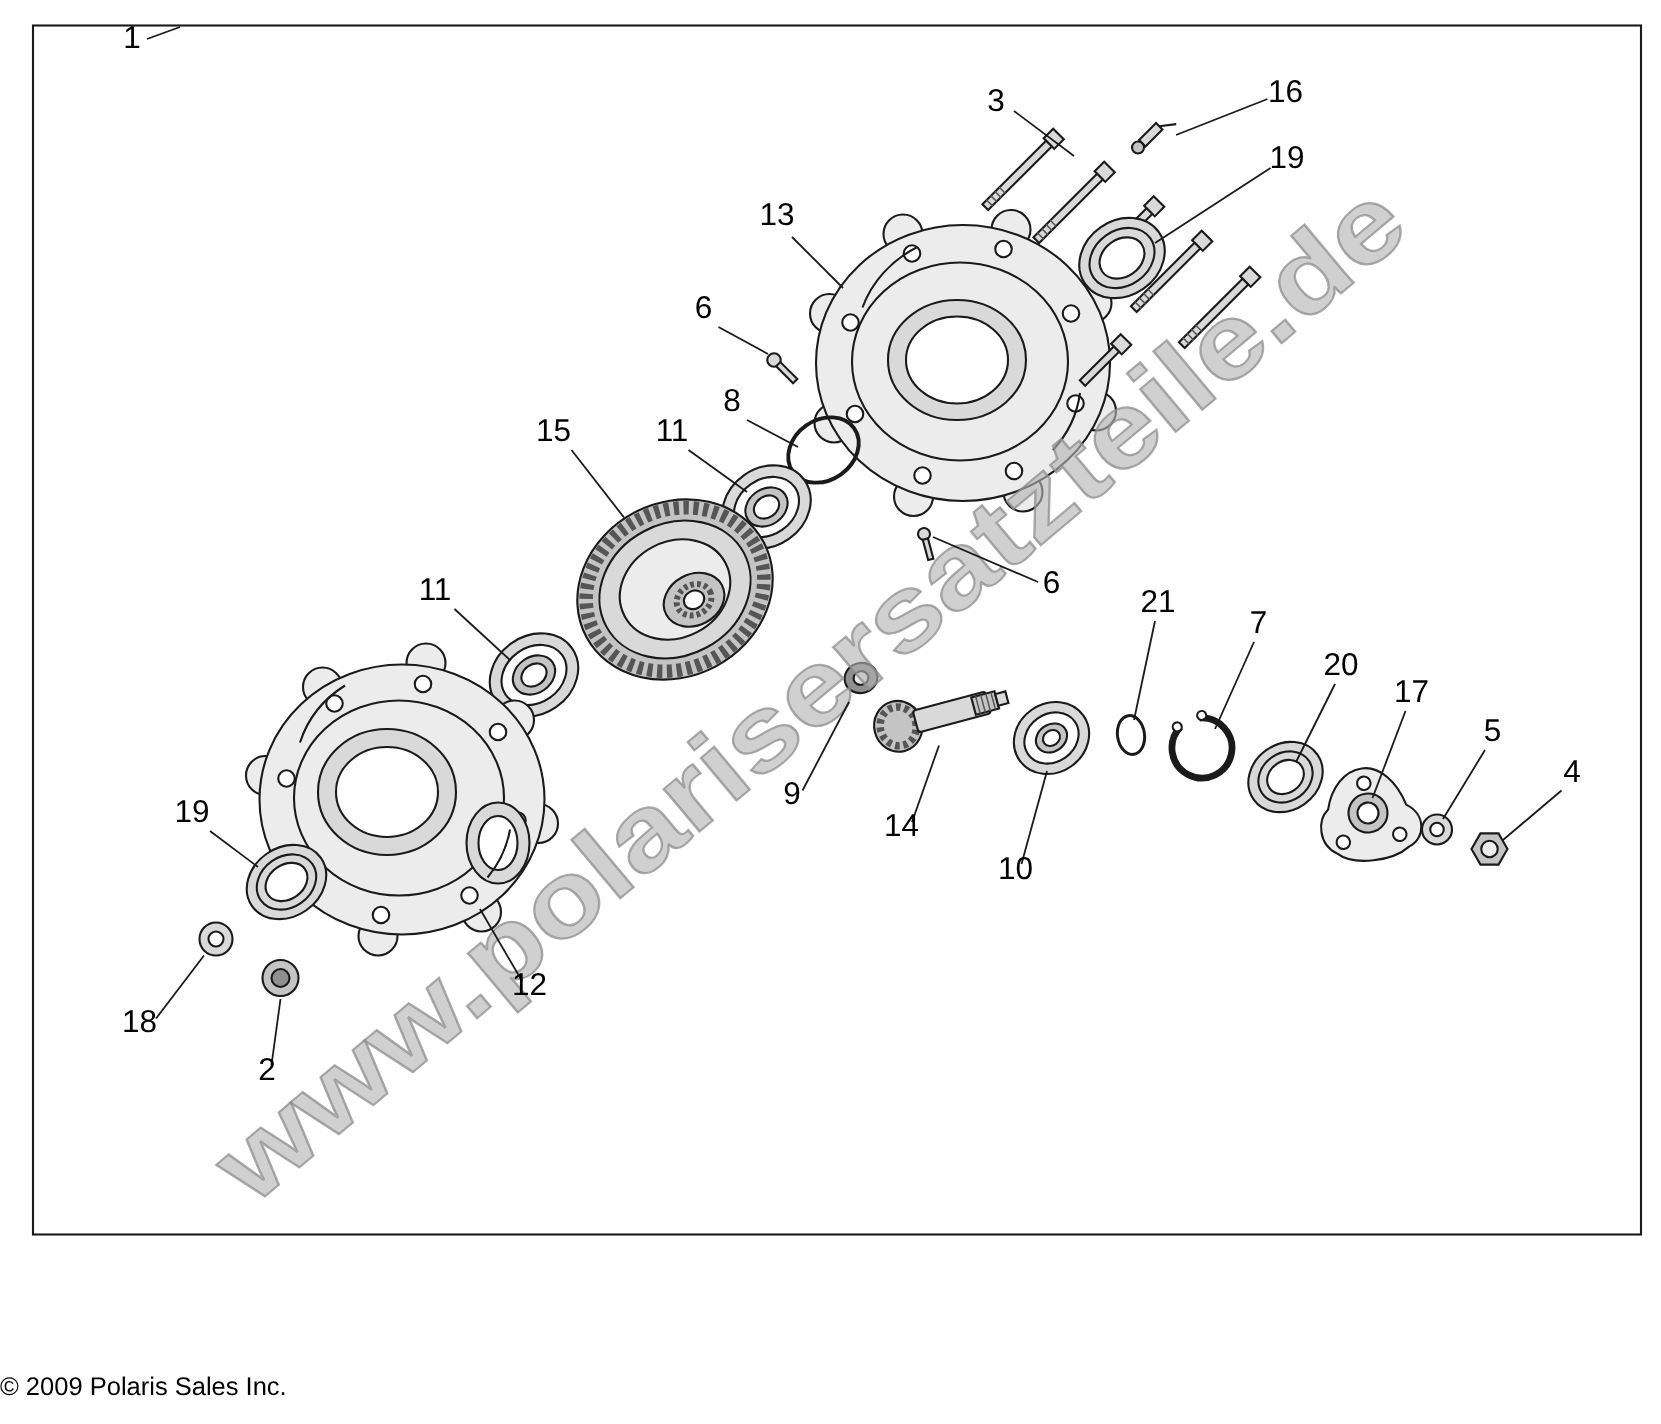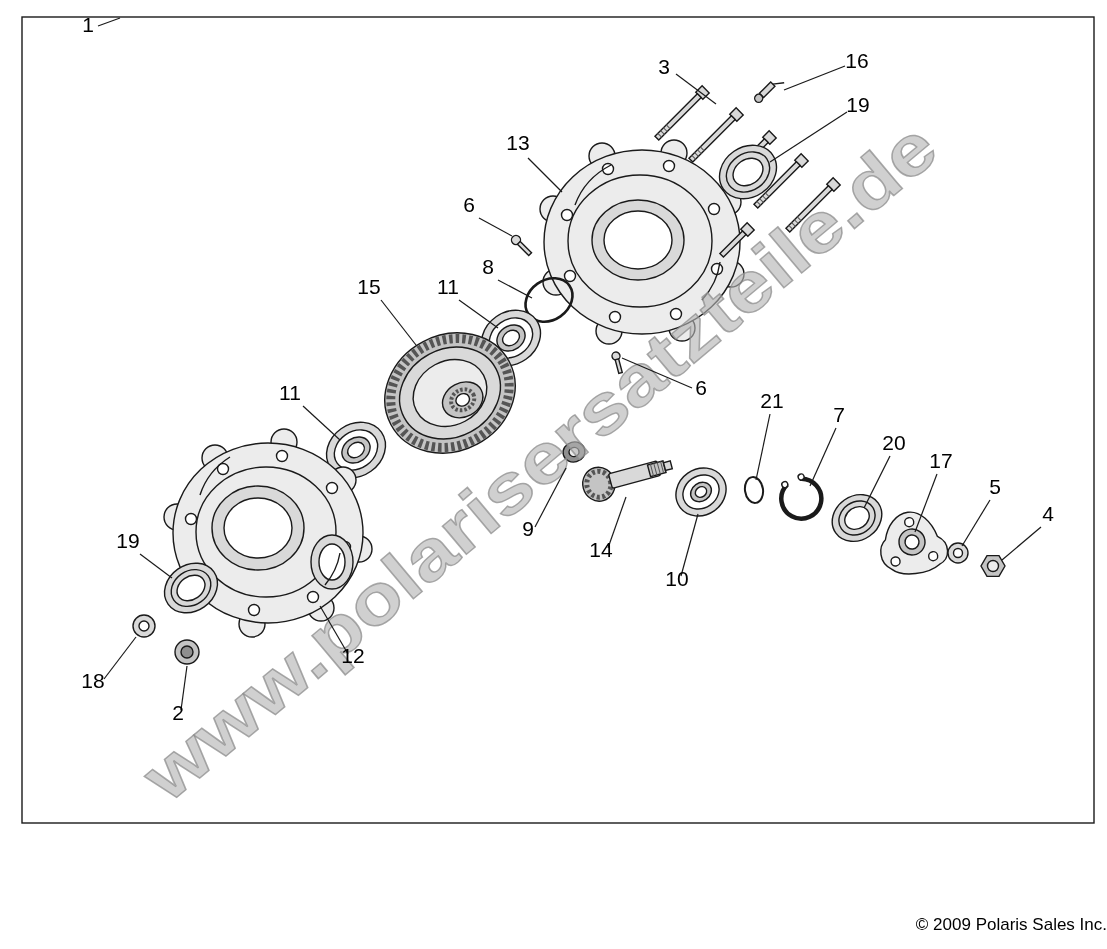--- a/index.html
+++ b/index.html
@@ -12,21 +12,21 @@
   .f2 {fill:#d9d9d9;stroke:#1a1a1a;stroke-width:1.4;}
   .f3 {fill:#c4c4c4;stroke:#1a1a1a;stroke-width:1.4;}
   .fw {fill:#ffffff;stroke:#1a1a1a;stroke-width:1.4;}
   .dark{fill:#8f8f8f;stroke:#1a1a1a;stroke-width:1.4;}
   .teeth{fill:none;stroke:#555;}
   .leader{stroke:#1a1a1a;stroke-width:1.2;fill:none;}
   .callout{font-size:21px;fill:#000;text-anchor:middle;}
   .watermark{font-size:70px;font-weight:bold;
              fill:#b3b3b3;fill-opacity:.62;stroke:#8d8d8d;stroke-opacity:.75;stroke-width:1.4;
              text-anchor:middle;}
-  .copyright{position:absolute;left:0;right:0;bottom:14px;text-align:right;
+  .copyright{position:absolute;left:0;right:0;bottom:14px;text-align:left;
              font-size:17px;color:#000;}
 </style>
 </head>
 <body>
 
 <div class="canvas">
 <svg width="1107" height="949" viewBox="0 0 1107 949">
 
   <rect x="22" y="17" width="1072" height="806" class="o"></rect>
   <line x1="98" y1="26" x2="120" y2="18" class="leader"></line>

